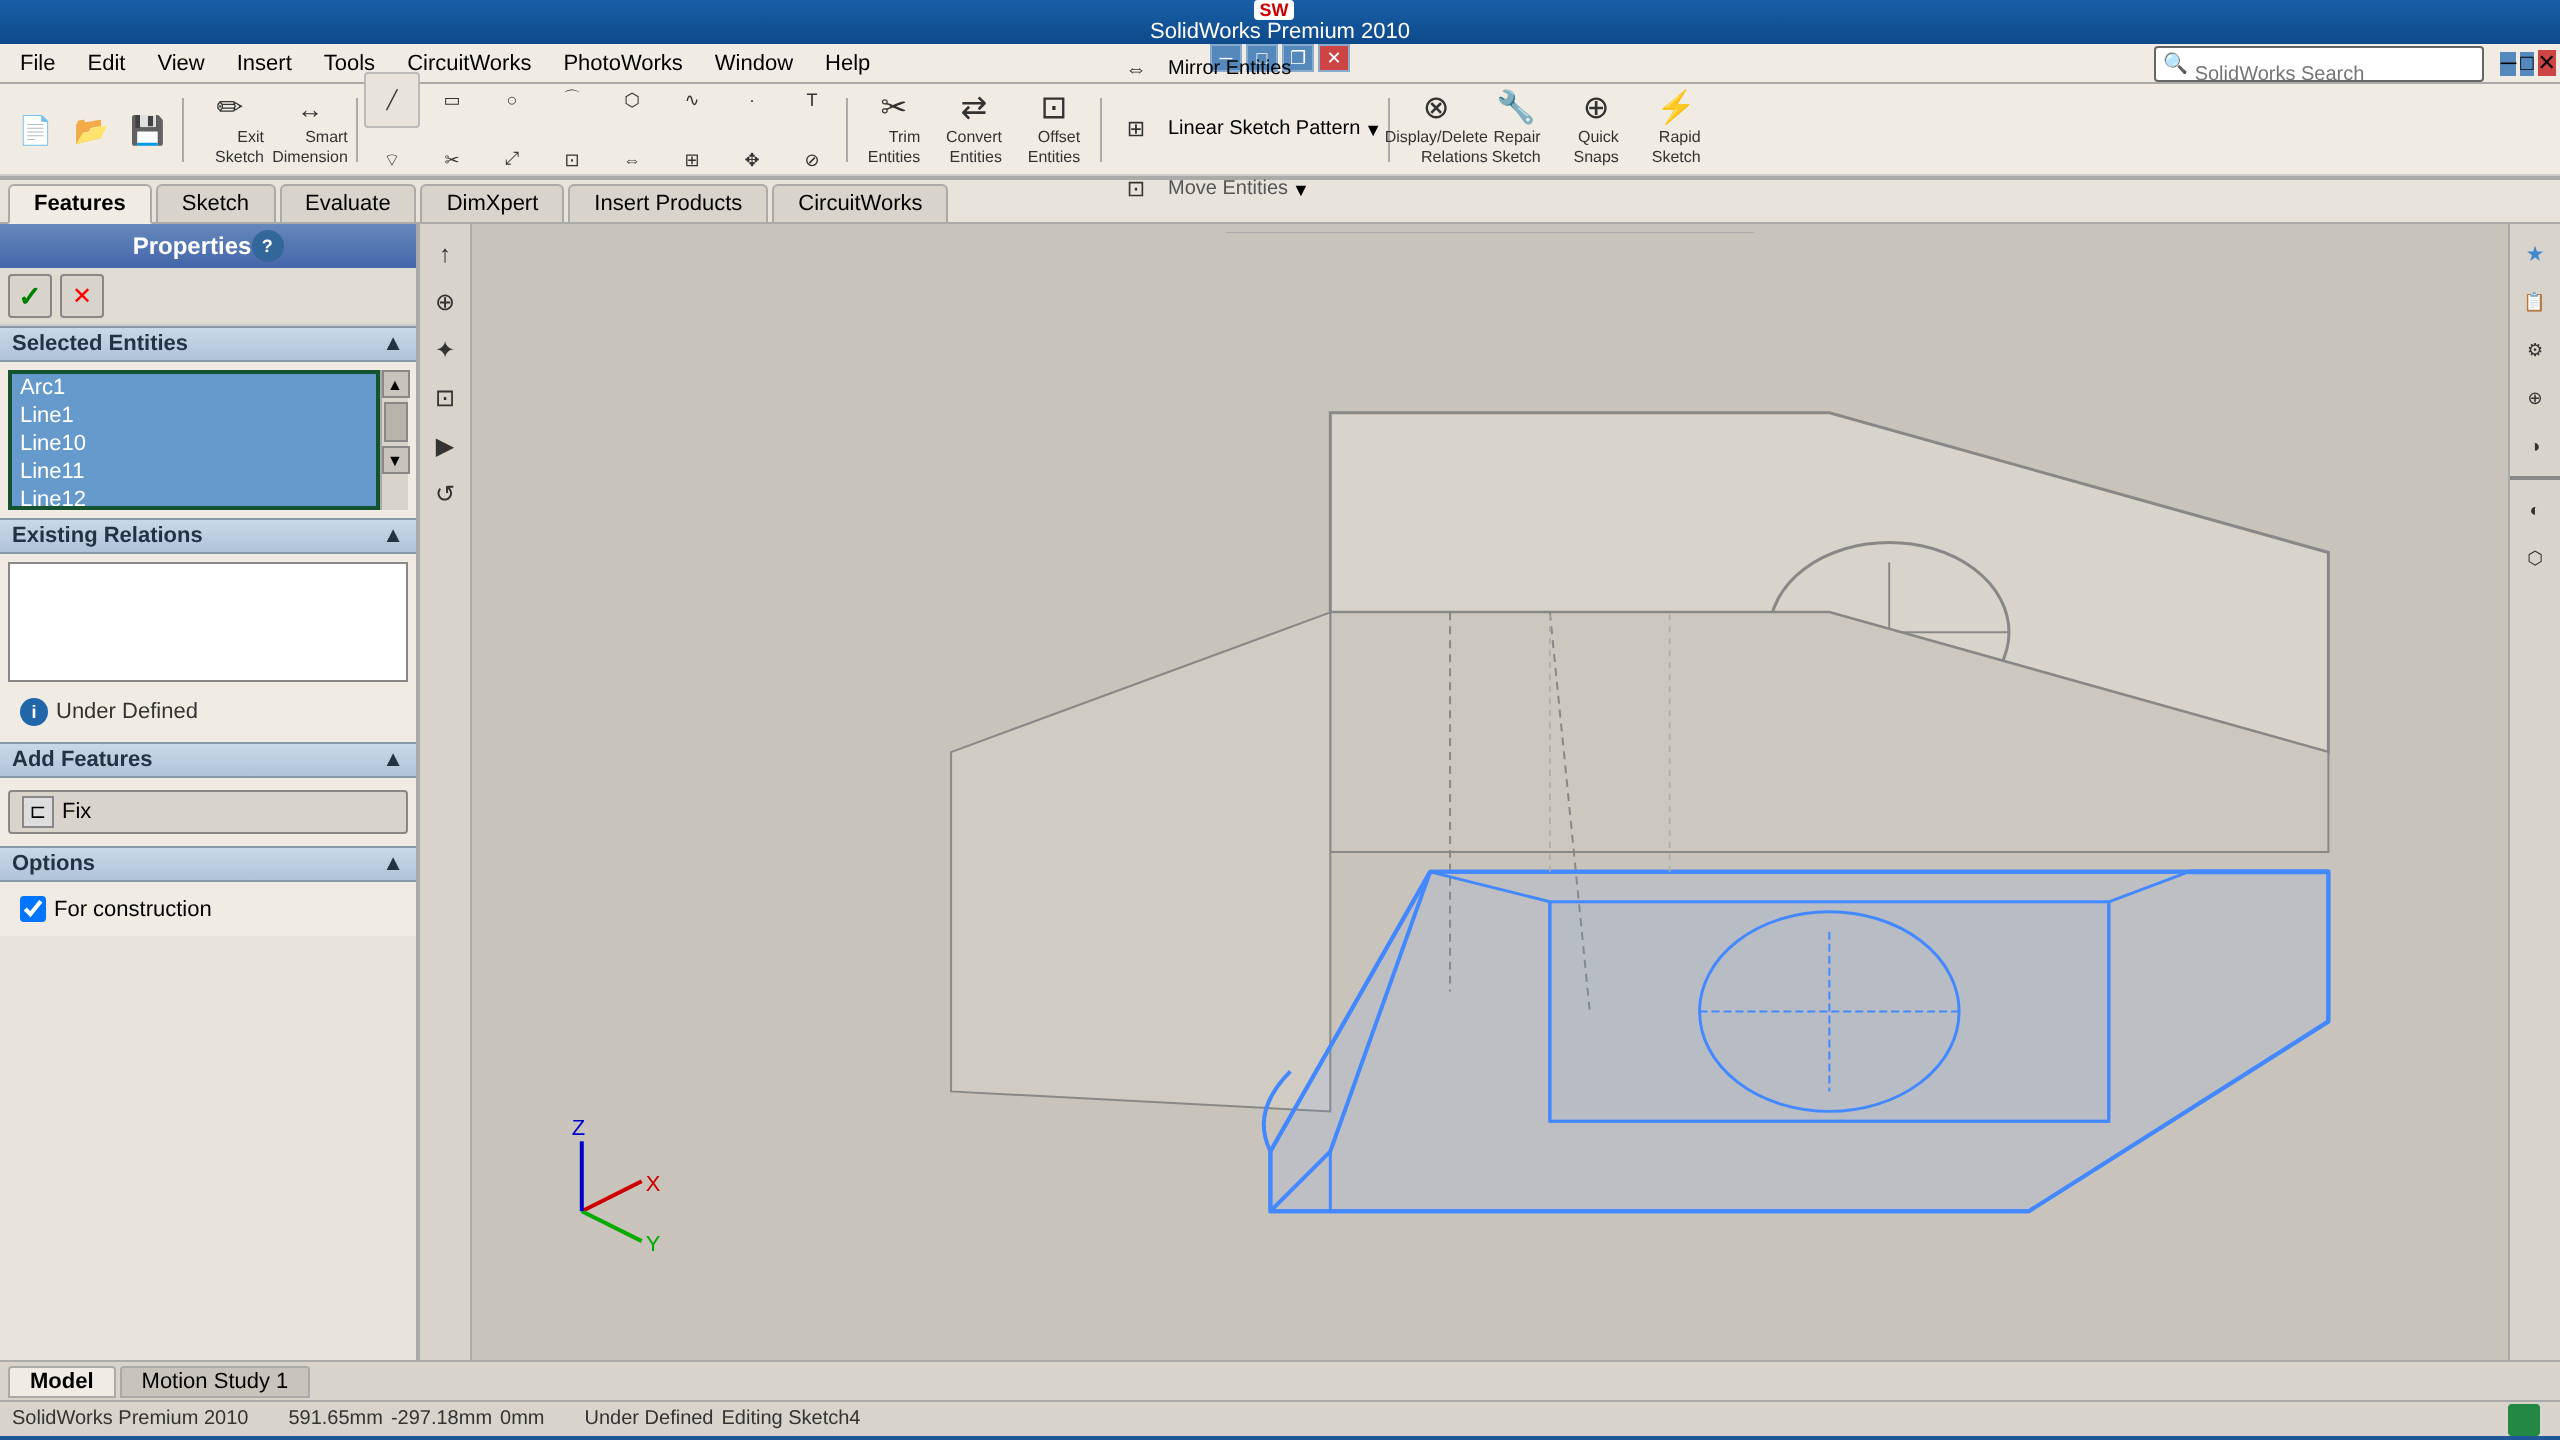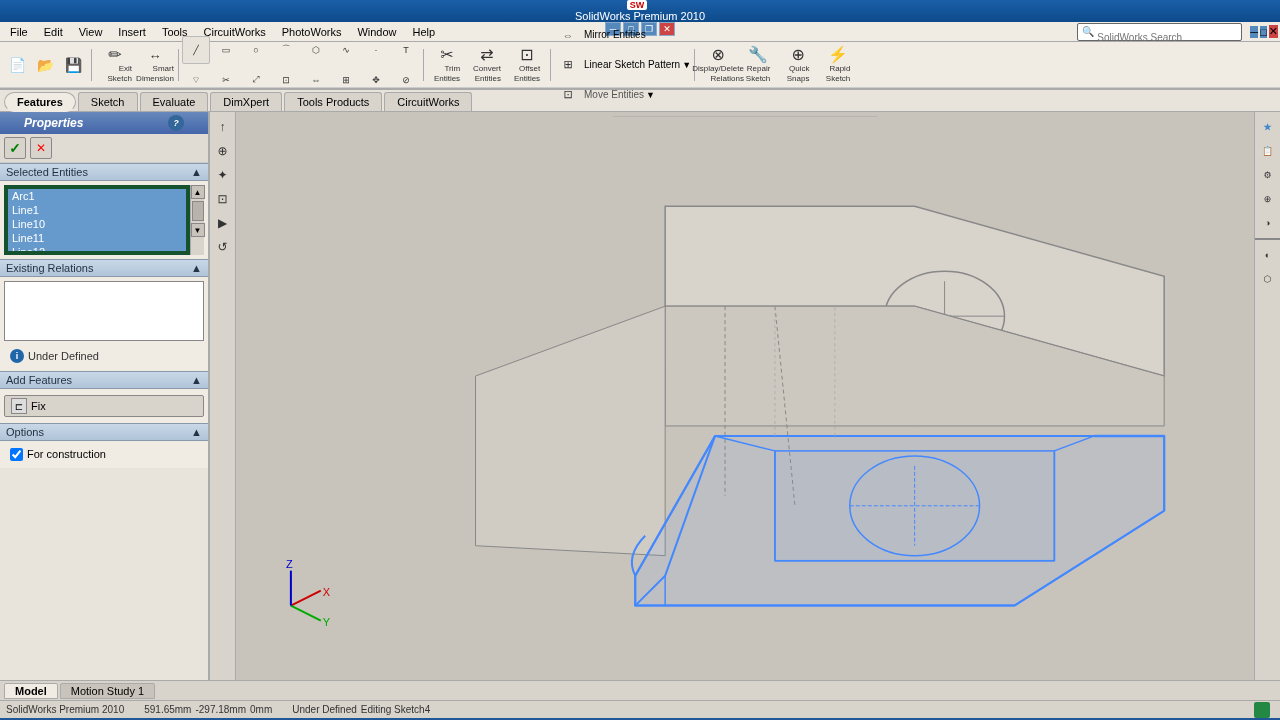--- a/index.html
+++ b/index.html
@@ -123,21 +123,20 @@
       border-bottom: none;
       background: #d8d4cc;
       margin-right: 2px;
       border-radius: 3px 3px 0 0;
     }
     .tab.active {
       background: #f0ece4;
       font-weight: bold;
       border-bottom: 1px solid #f0ece4;
       margin-bottom: -1px;
-      border-radius: 10px;
     }
 
     
     #main {
       display: flex;
       height: calc(720px - 22px - 20px - 70px - 22px - 18px);
     }
 
     
     #left-panel {
@@ -148,49 +147,48 @@
       flex-direction: column;
       overflow: hidden;
     }
 
     
     .panel-header {
       background: linear-gradient(to bottom, #6688bb, #4466aa);
       color: white;
       font-size: 12px;
       font-weight: bold;
-      padding: 3px 24px;
-      display: flex;
-      align-items: center;
-      justify-content: space-between;
-      font-style: italic;
+      padding: 3px 4px;
+      display: flex;
+      align-items: center;
+      justify-content: center;
     }
 
     .section-header {
       background: linear-gradient(to bottom, #c8d8e8, #b0c4d8);
       border-top: 1px solid #8899aa;
       border-bottom: 1px solid #8899aa;
       font-size: 11px;
-      font-weight: normal;
+      font-weight: bold;
       padding: 2px 6px;
       display: flex;
       align-items: center;
       justify-content: space-between;
       color: #223344;
       gap: 14px;
     }
 
     .section-content {
       padding: 4px;
       background: #f0ece4;
     }
 
     .entity-list {
       background: white;
-      border: 4px solid #14532d;
+      border: 2px solid #14532d;
       height: 70px;
       overflow-y: auto;
       font-size: 11px;
     }
     .entity-list .item {
       padding: 1px 4px;
       cursor: pointer;
     }
     .entity-list .item.selected { background: #6699cc; color: white; }
 
@@ -236,21 +234,21 @@
     .relation-btn .r-icon {
       width: 16px; height: 16px;
       background: #ddd;
       border: 1px solid #888;
       display: flex; align-items: center; justify-content: center;
       font-size: 10px;
     }
 
     .checkbox-row {
       display: flex;
-      align-items: flex-start;
+      align-items: center;
       gap: 4px;
       padding: 3px 6px;
       font-size: 11px;
     }
 
     
     .panel-controls {
       display: flex;
       align-items: center;
       padding: 3px 4px;
@@ -562,21 +560,21 @@
       <div class="label">Rapid<br>Sketch</div>
     </div>
   </div>
 </div>
 
 <div id="tabbar">
   <div class="tab active">Features</div>
   <div class="tab">Sketch</div>
   <div class="tab">Evaluate</div>
   <div class="tab">DimXpert</div>
-  <div class="tab">Tools Products</div>
+  <div class="tab">Insert Products</div>
   <div class="tab">CircuitWorks</div>
 </div>
 
 <div id="main">
 
   <div id="left-panel">
 
     <div style="position:relative; width:100%;">
       <div style="position:absolute; right:-12px; top:40px; width:12px; height:30px; background:#c8c4bc; border:1px solid #aaa; display:flex; align-items:center; justify-content:center; cursor:pointer; z-index:10;">◁</div>
     </div>

